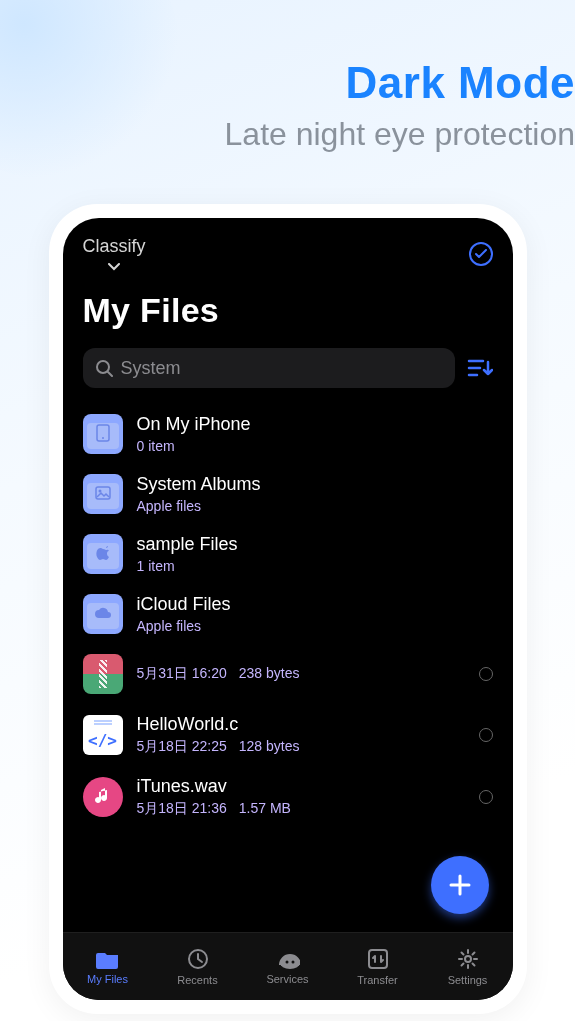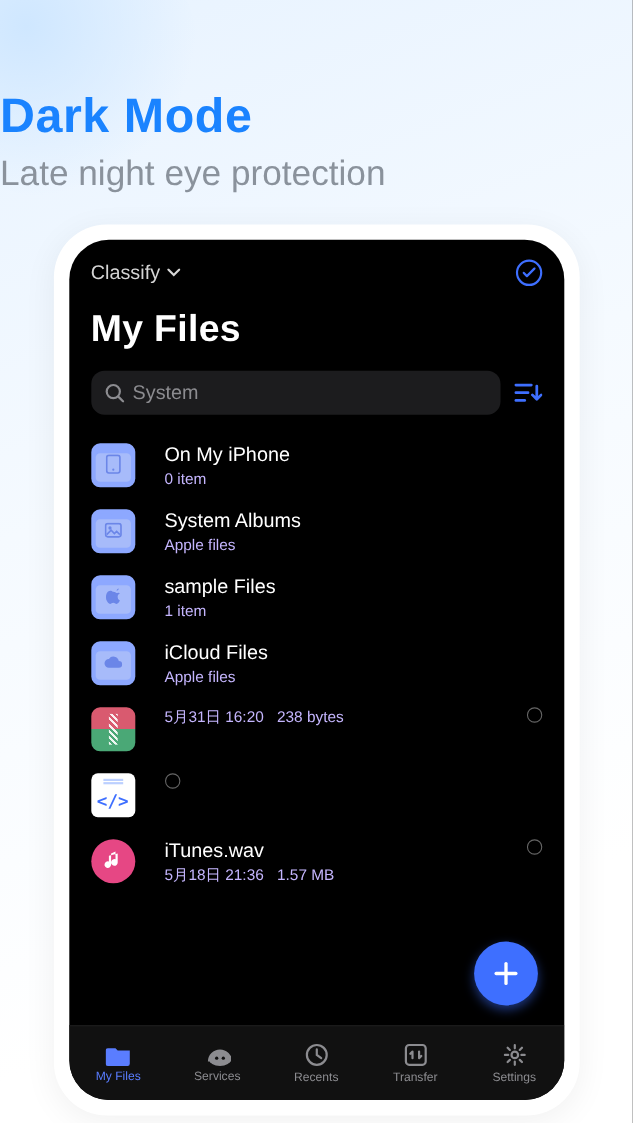--- a/index.html
+++ b/index.html
@@ -12,25 +12,24 @@
     position: relative;
   }
   .bg-blob {
     position: absolute;
     left: -80px; top: -80px;
     width: 260px; height: 260px;
     border-radius: 50%;
     background: radial-gradient(circle at 40% 40%, #cfe7ff 0%, rgba(207,231,255,0) 70%);
   }
   .promo {
-    text-align: left;
+    text-align: right;
     padding-top: 58px;
     position: relative;
     z-index: 2;
-    margin-top: 23px;
   }
   .promo-title {
     color: #1a83ff;
     font-size: 44px;
     font-weight: 600;
     letter-spacing: 0.5px;
     margin-bottom: 8px;
   }
   .promo-sub {
     color: #8a929c;
@@ -64,20 +63,21 @@
     justify-content: space-between;
     padding: 18px 20px 0 20px;
   }
   .classify {
     display: flex;
     align-items: center;
     gap: 6px;
     color: #d5d5d5;
     font-size: 18px;
     font-weight: 400;
+    flex-direction: column;
   }
   .classify svg { display: block; }
   .check-circle {
     width: 24px; height: 24px;
     border: 2px solid #3e6fff;
     border-radius: 50%;
     display: flex; align-items: center; justify-content: center;
   }
   .check-circle svg { display: block; }
   .h1 {
@@ -107,22 +107,23 @@
   .search-ph {
     color: #8c8c90;
     font-size: 18px;
   }
   .sort-btn svg { display: block; }
   .list {
     padding: 6px 6px 0 6px;
   }
   .row {
     display: flex;
+    align-items: center;
     padding: 10px 14px;
-    gap: 27px;
+    gap: 14px;
     position: relative;
   }
   .icon-box {
     width: 40px; height: 40px;
     border-radius: 8px;
     display: flex;
     align-items: center;
     justify-content: center;
     flex-shrink: 0;
   }
@@ -343,20 +344,24 @@
           <div class="icon-box zip-icon"></div>
           <div class="row-text">
             <div class="row-sub"><span>5月31日 16:20</span><span class="sep"></span><span>238 bytes</span></div>
           </div>
           <div class="radio"></div>
         </div>
         <div class="row">
           <div class="icon-box code-icon">
             <span>&lt;/&gt;</span>
           </div>
+          <div class="row-text">
+            <div class="row-title">HelloWorld.c</div>
+            <div class="row-sub"><span>5月18日 22:25</span><span class="sep"></span><span>128 bytes</span></div>
+          </div>
           <div class="radio"></div>
         </div>
         <div class="row">
           <div class="icon-box audio-icon">
             <svg width="18" height="20" viewBox="0 0 18 20">
               <path d="M7 3 v10 a3 3 0 11-2-2.8V5l8-2v8a3 3 0 11-2-2.8V1z" fill="#fff"></path>
             </svg>
           </div>
           <div class="row-text">
             <div class="row-title">iTunes.wav</div>
@@ -374,44 +379,44 @@
     </div>
 
     <div class="tabbar" id="tabbar">
         <div class="tab active">
           <div>
             <svg width="24" height="20" viewBox="0 0 24 20">
               <path d="M2 4h7l2 2h11v12a2 2 0 01-2 2H2a2 2 0 01-2-2V6a2 2 0 012-2z" fill="currentColor"></path>
             </svg>
           </div>
           <div>My Files</div>
+        </div>
+        <div class="tab">
+          <div>
+            <svg width="22" height="22" viewBox="0 0 22 22">
+              <circle cx="11" cy="11" r="9" fill="none" stroke="currentColor" stroke-width="2"></circle>
+              <path d="M11 6v5l4 3" stroke="currentColor" stroke-width="2" fill="none" stroke-linecap="round"></path>
+            </svg>
+          </div>
+          <div>Recents</div>
         </div>
         <div class="tab">
           <div>
             <svg width="24" height="20" viewBox="0 0 24 20">
               <path d="M6 16a8 8 0 0116 0H6z M4 16a10 10 0 0120 0" fill="none" stroke="currentColor" stroke-width="2"></path>
               <ellipse cx="14" cy="14" rx="10" ry="6" fill="currentColor"></ellipse>
               <circle cx="11" cy="13" r="1.5" fill="#111"></circle>
               <circle cx="17" cy="13" r="1.5" fill="#111"></circle>
             </svg>
           </div>
           <div>Services</div>
         </div>
         <div class="tab">
           <div>
             <svg width="22" height="22" viewBox="0 0 22 22">
-              <circle cx="11" cy="11" r="9" fill="none" stroke="currentColor" stroke-width="2"></circle>
-              <path d="M11 6v5l4 3" stroke="currentColor" stroke-width="2" fill="none" stroke-linecap="round"></path>
-            </svg>
-          </div>
-          <div>Recents</div>
-        </div>
-        <div class="tab">
-          <div>
-            <svg width="22" height="22" viewBox="0 0 22 22">
               <rect x="2" y="2" width="18" height="18" rx="3" fill="none" stroke="currentColor" stroke-width="2"></rect>
               <path d="M8 14V8l-2 2M14 8v6l2-2" stroke="currentColor" stroke-width="2" fill="none" stroke-linecap="round" stroke-linejoin="round"></path>
             </svg>
           </div>
           <div>Transfer</div>
         </div>
         <div class="tab">
           <div>
             <svg width="22" height="22" viewBox="0 0 22 22">
               <circle cx="11" cy="11" r="3" fill="none" stroke="currentColor" stroke-width="2"></circle>

